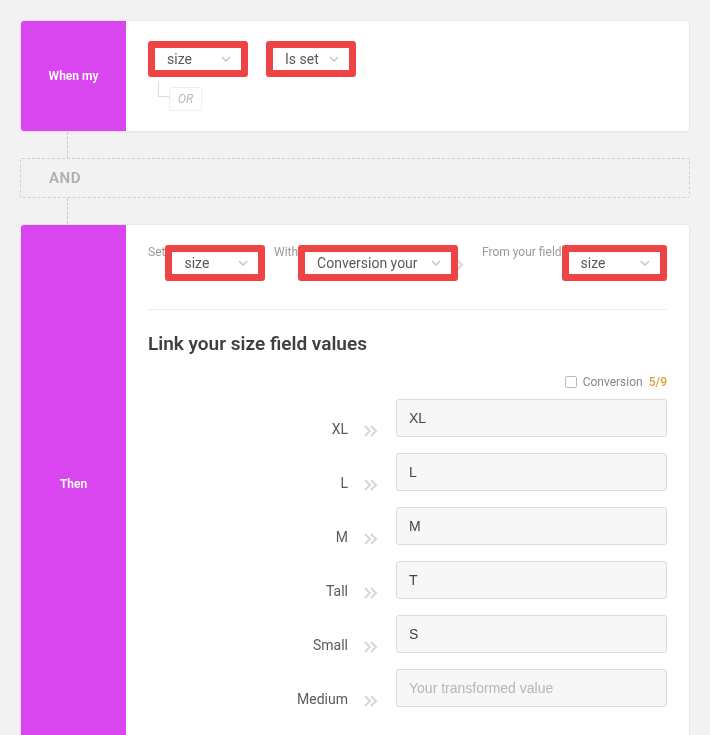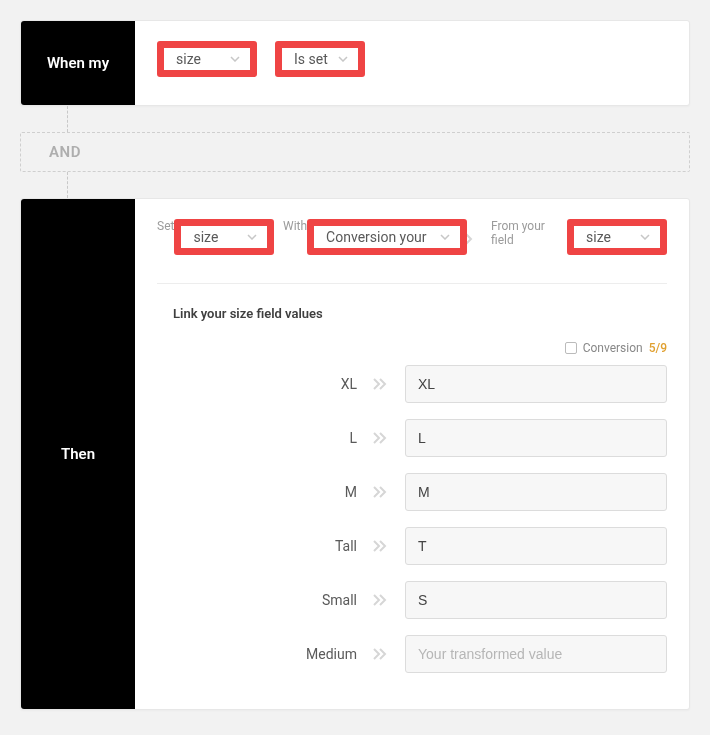--- a/index.html
+++ b/index.html
@@ -12,26 +12,26 @@
     color: #333;
   }
   .block {
     display: flex;
     background: #fff;
     border: 1px solid #e7e7e7;
     border-radius: 3px;
     box-shadow: 0 1px 2px rgba(0,0,0,0.03);
   }
   .block-label {
-    width: 114px;
+    width: 105px;
     flex-shrink: 0;
-    background: #000000;
+    background: #d946ef;
     color: #fff;
     font-weight: 600;
-    font-size: 15px;
+    font-size: 12px;
     display: flex;
     align-items: center;
     justify-content: center;
     border-radius: 3px 0 0 3px;
   }
   .block-body {
     flex: 1;
     padding: 20px 22px;
   }
   .when-row {
@@ -113,44 +113,43 @@
     padding-bottom: 10px;
   }
   .dbl-chev svg { display:block; }
   .divider {
     height: 1px;
     background: #ededed;
     margin: 28px 0 22px 0;
   }
   .link-title {
     font-weight: 600;
-    font-size: 13px;
+    font-size: 19px;
     color: #3f3f3f;
     margin-bottom: 20px;
-    margin-left: 16px;
   }
   .toolbar {
     display: flex;
     justify-content: flex-end;
     align-items: center;
     gap: 6px;
     font-size: 12px;
     color: #888;
     margin-bottom: 10px;
   }
   .toolbar .count { color: #e0a030; font-weight:500; }
   .chk {
     width: 12px; height:12px;
     border:1px solid #bbb;
     border-radius:2px;
     display:inline-block;
   }
   .map-row {
     display:flex;
-    align-items:center;
+    align-items:flex-end;
     gap: 16px;
     margin-bottom: 16px;
   }
   .map-label {
     flex: 0 0 200px;
     text-align: right;
     color: #5a5a5a;
     font-size: 14px;
   }
   .map-input {
@@ -182,20 +181,24 @@
         </span>
       </div>
       <div class="select" style="min-width:86px">
         <span>Is set</span>
         <span class="chev">
           <svg width="10" height="6" viewBox="0 0 10 6">
               <path d="M1 1l4 4 4-4" stroke="#c7c7c7" stroke-width="1.5" fill="none"></path>
             </svg>
         </span>
       </div>
+    </div>
+    <div class="or-wrap">
+      <div class="or-line"></div>
+      <div class="or-btn">OR</div>
     </div>
   </div>
 </div>
 
 <div class="connector"></div>
 
 <div class="and-row">
   <span>AND</span>
 </div>
 

